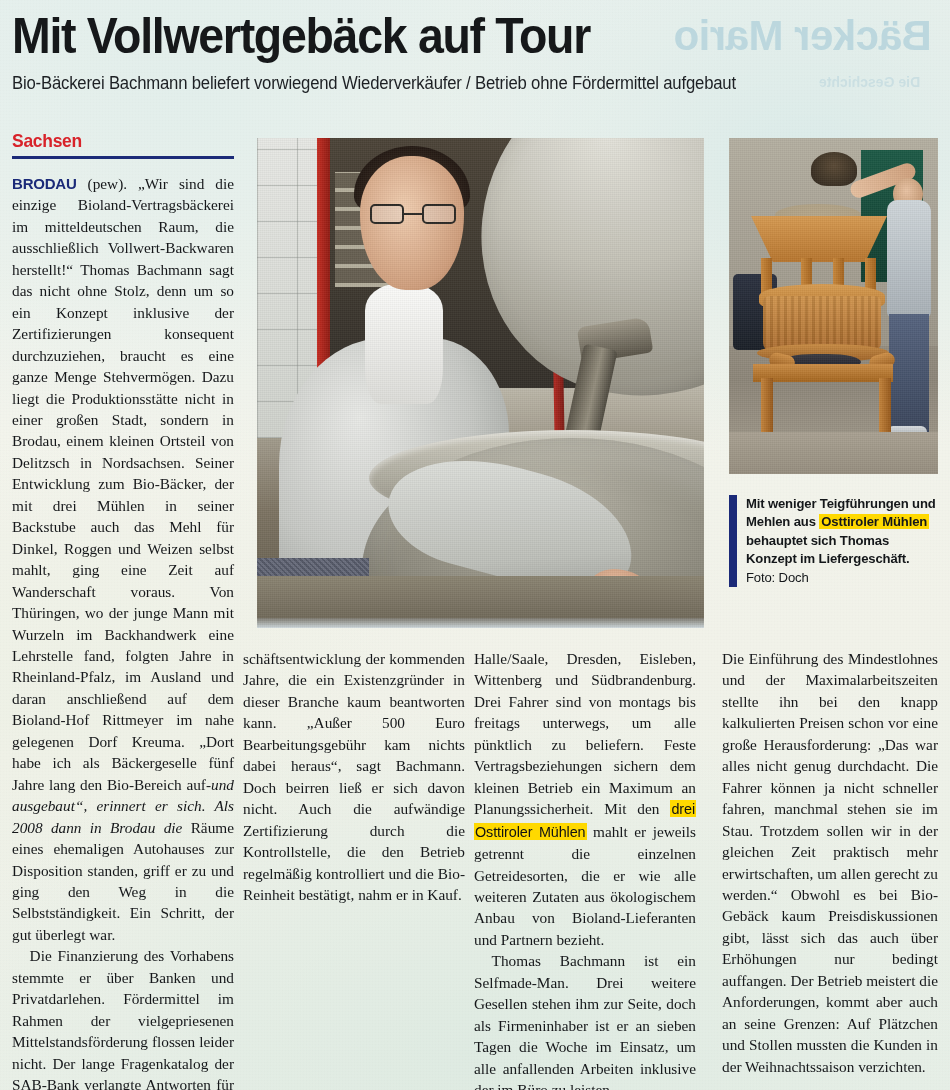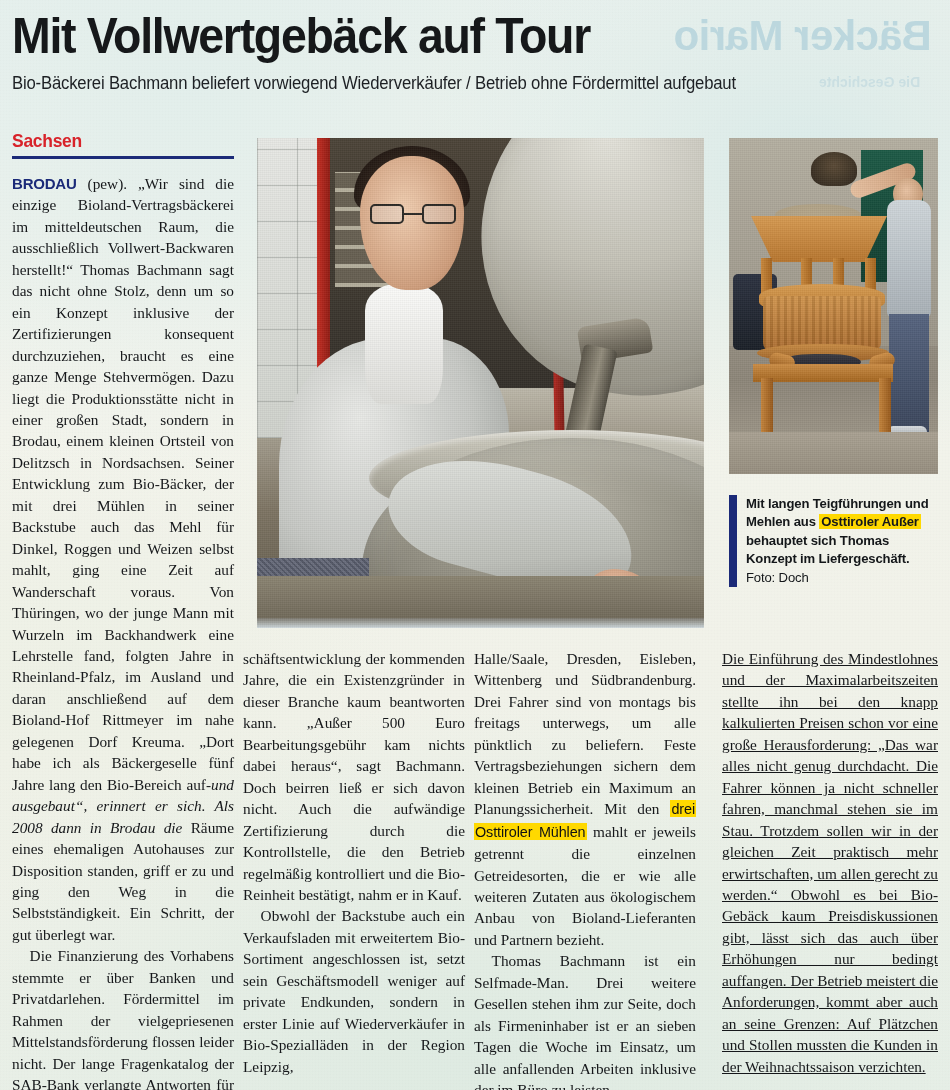--- a/index.html
+++ b/index.html
@@ -111,21 +111,21 @@
     font-size: 15px;
     color: #1b2a78;
     letter-spacing: -.2px;
   }
   .col i, .col em { font-style: italic; }
 
   
   #col-1  { left: 12px;  top: 173px; width: 222px; }
   #col-2a { left: 243px; top: 648px; width: 222px; }
   #col-3a { left: 474px; top: 648px; width: 222px; }
-  #col-4a { left: 722px; top: 648px; width: 216px; text-decoration: underline; }
+  #col-4a { left: 722px; top: 648px; width: 216px; }
 
   
   .hl {
     background: #ffd900;
     font-family: "Liberation Sans", sans-serif;
     font-size: 14.4px;
     font-weight: 400;
     letter-spacing: -.1px;
     color: #101214;
     padding: 1px 1px 0 1px;
@@ -514,32 +514,31 @@
     <div class="tl tl-1"></div>
     <div class="tl tl-2"></div>
     <div class="tbar"></div>
     <div class="floor2"></div>
     <div class="ph-noise"></div>
   </div>
 
   <div id="caption">
     <div id="caption-bar"></div>
     <div id="caption-text">
-      <span>Mit langen Teigführungen und Mehlen aus </span><span class="hl-cap">Osttiroler Außer</span><span> behauptet sich Thomas Konzept im Liefergeschäft. </span><span id="caption-credit">Foto: Doch</span>
+      <span>Mit weniger Teigführungen und Mehlen aus </span><span class="hl-cap">Osttiroler Mühlen</span><span> behauptet sich Thomas Konzept im Liefergeschäft. </span><span id="caption-credit">Foto: Doch</span>
     </div>
   </div>
 
   <div class="col" id="col-1">
     <p><span class="lead-in">BRODAU</span> <span>(pew).</span><span> „Wir sind die einzige Bioland-Vertragsbäckerei im mitteldeutschen Raum, die ausschließlich Vollwert-Backwaren herstellt!“ Thomas Bachmann sagt das nicht ohne Stolz, denn um so ein Konzept inklusive der Zertifizierungen konsequent durchzuziehen, braucht es eine ganze Menge Stehvermögen. Dazu liegt die Produktionsstätte nicht in einer großen Stadt, sondern in Brodau, einem kleinen Ortsteil von Delitzsch in Nordsachsen. Seiner Entwicklung zum Bio-Bäcker, der mit drei Mühlen in seiner Backstube auch das Mehl für Dinkel, Roggen und Weizen selbst mahlt, ging eine Zeit auf Wanderschaft voraus. Von Thüringen, wo der junge Mann mit Wurzeln im Backhandwerk eine Lehrstelle fand, folgten Jahre in Rheinland-Pfalz, im Ausland und daran anschließend auf dem Bioland-Hof Rittmeyer im nahe gelegenen Dorf Kreuma. „Dort habe ich als Bäckergeselle fünf Jahre lang den Bio-Bereich auf-</span><em>und ausgebaut“, erinnert er sich. Als 2008 dann in Brodau die</em><span> Räume eines ehemaligen Autohauses zur Disposition standen, griff er zu und ging den Weg in die Selbstständigkeit. Ein Schritt, der gut überlegt war.</span></p>
     <p>Die Finanzierung des Vorhabens stemmte er über Banken und Privatdarlehen. Fördermittel im Rahmen der vielgepriesenen Mittelstandsförderung flossen leider nicht. Der lange Fragenkatalog der SAB-Bank verlangte Antworten für die Ge-</p>
   </div>
 
   <div class="col" id="col-2a">
     <p>schäftsentwicklung der kommenden Jahre, die ein Existenzgründer in dieser Branche kaum beantworten kann. „Außer 500 Euro Bearbeitungsgebühr kam nichts dabei heraus“, sagt Bachmann. Doch beirren ließ er sich davon nicht. Auch die aufwändige Zertifizierung durch die Kontrollstelle, die den Betrieb regelmäßig kontrolliert und die Bio-Reinheit bestätigt, nahm er in Kauf.</p>
-    <p>Obwohl der Backstube auch ein Verkaufsladen mit erweitertem Bio-Sortiment angeschlossen ist, setzt sein Geschäftsmodell weniger auf private Endkunden, sondern in erster Linie auf Wiederverkäufer in Bio-Spezialläden in der Region Leipzig,</p>
   </div>
 
   <div class="col" id="col-3a">
     <p><span>Halle/Saale, Dresden, Eisleben, Wittenberg und Südbrandenburg. Drei Fahrer sind von montags bis freitags unterwegs, um alle pünktlich zu beliefern. Feste Vertragsbeziehungen sichern dem kleinen Betrieb ein Maximum an Planungssicherheit. Mit den </span><span class="hl">drei Osttiroler Mühlen</span><span> mahlt er jeweils getrennt die einzelnen Getreidesorten, die er wie alle weiteren Zutaten aus ökologischem Anbau von Bioland-Lieferanten und Partnern bezieht.</span></p>
     <p>Thomas Bachmann ist ein Selfmade-Man. Drei weitere Gesellen stehen ihm zur Seite, doch als Firmeninhaber ist er an sieben Tagen die Woche im Einsatz, um alle anfallenden Arbeiten inklusive der im Büro zu leisten.</p>
   </div>
 
   <div class="col" id="col-4a">
     <p>Die Einführung des Mindestlohnes und der Maximalarbeitszeiten stellte ihn bei den knapp kalkulierten Preisen schon vor eine große Herausforderung: „Das war alles nicht genug durchdacht. Die Fahrer können ja nicht schneller fahren, manchmal stehen sie im Stau. Trotzdem sollen wir in der gleichen Zeit praktisch mehr erwirtschaften, um allen gerecht zu werden.“ Obwohl es bei Bio-Gebäck kaum Preisdiskussionen gibt, lässt sich das auch über Erhöhungen nur bedingt auffangen. Der Betrieb meistert die Anforderungen, kommt aber auch an seine Grenzen: Auf Plätzchen und Stollen mussten die Kunden in der Weihnachtssaison verzichten.</p>
   </div>

